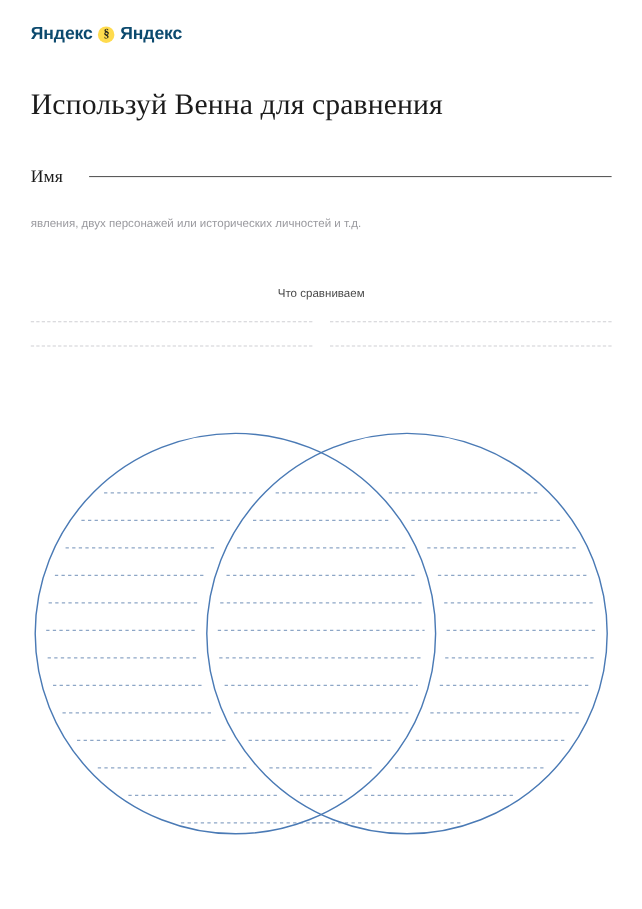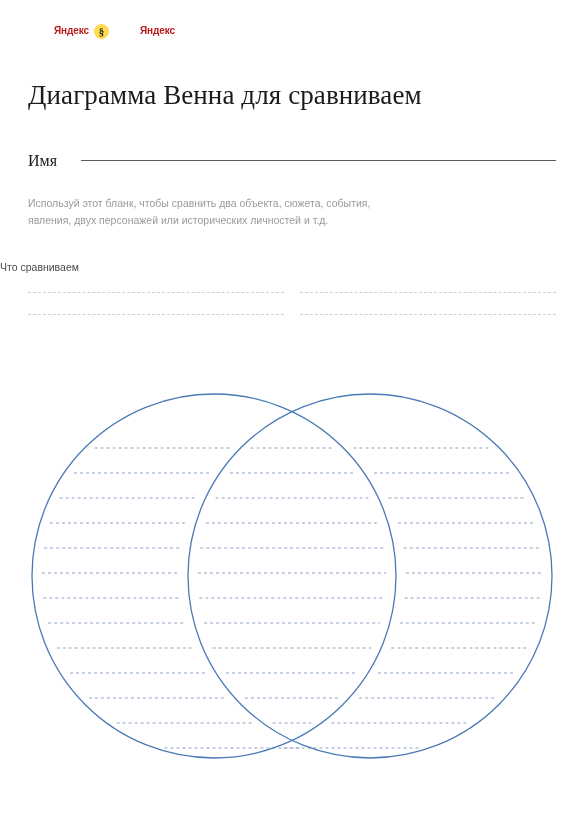--- a/index.html
+++ b/index.html
@@ -20,26 +20,25 @@
   .logo {
     position: absolute;
     left: 28px;
     top: 22px;
     display: flex;
     align-items: center;
     height: 18px;
   }
   .logo-text {
     font-family: "Liberation Sans", sans-serif;
-    font-size: 10px;
+    font-size: 16px;
     font-weight: bold;
-    color: #b91c1c;
+    color: #0c4a6e;
     letter-spacing: -0.1px;
     line-height: 18px;
-    margin-left: 26px;
   }
   .logo-badge {
     width: 15px;
     height: 15px;
     border-radius: 50%;
     background: #ffdb4d;
     margin: 0 5px;
     display: flex;
     align-items: center;
     justify-content: center;
@@ -103,21 +102,21 @@
     line-height: 1.65;
   }
   .description span { display: block; white-space: pre; }
 
   
   .compare-heading {
     position: absolute;
     left: 0;
     top: 261px;
     width: 584px;
-    text-align: left;
+    text-align: center;
     font-size: 10.5px;
     color: #4b4b4b;
   }
 
   
   .answer-rows {
     position: absolute;
     left: 28px;
     top: 292px;
     width: 528px;
@@ -149,30 +148,29 @@
 
 <div class="logo">
   <span class="logo-text">Яндекс</span>
   <span class="logo-badge">
     <span>§</span>
   </span>
   <span class="logo-text">Яндекс</span>
 </div>
 
 <h1 class="title">
-  <span class="title-line">Диаграмма Венна для сравниваем</span>
+  <span class="title-line">Используй Венна для сравнения</span>
 </h1>
 
 <div class="name-row">
   <span class="name-label">Имя</span>
   <span class="name-rule"></span>
 </div>
 
 <div class="description">
-  <span>Используй этот бланк, чтобы сравнить два объекта, сюжета, события,</span>
   <span>явления, двух персонажей или исторических личностей и т.д.</span>
 </div>
 
 <div class="compare-heading">Что сравниваем</div>
 
 <div class="answer-rows">
   <div class="answer-row">
     <span class="answer-dash"></span>
     <span class="answer-dash"></span>
   </div>

